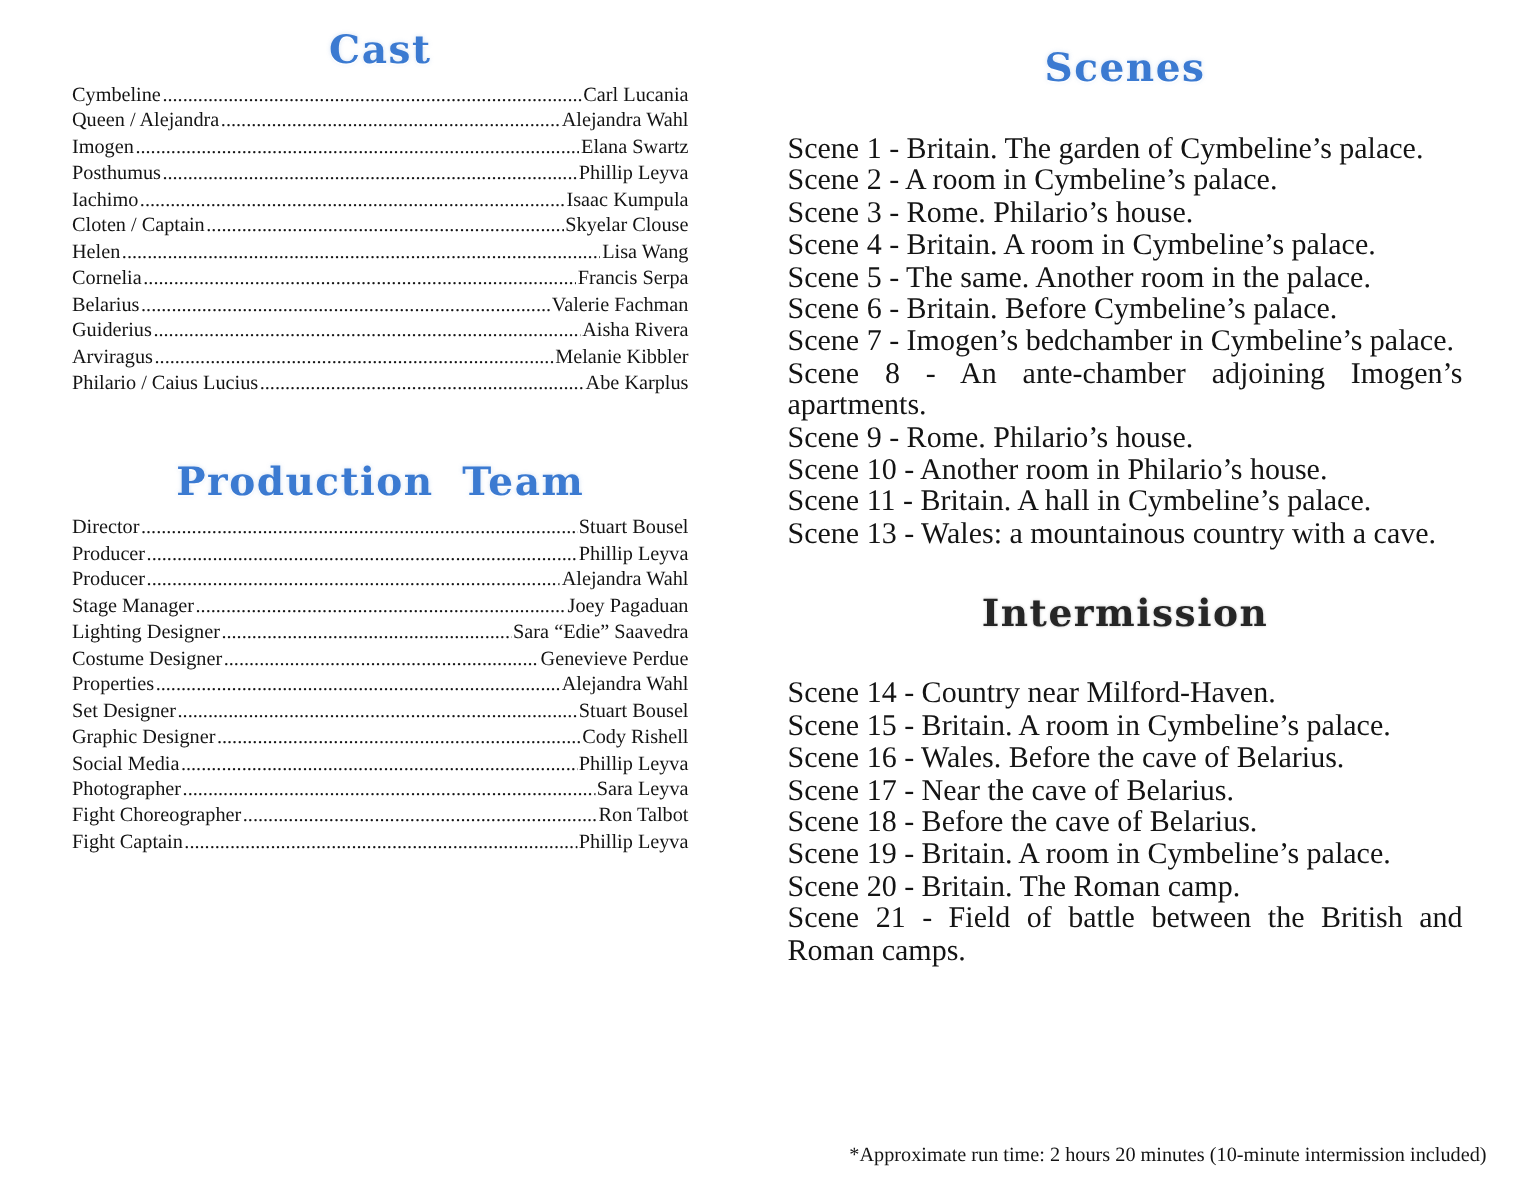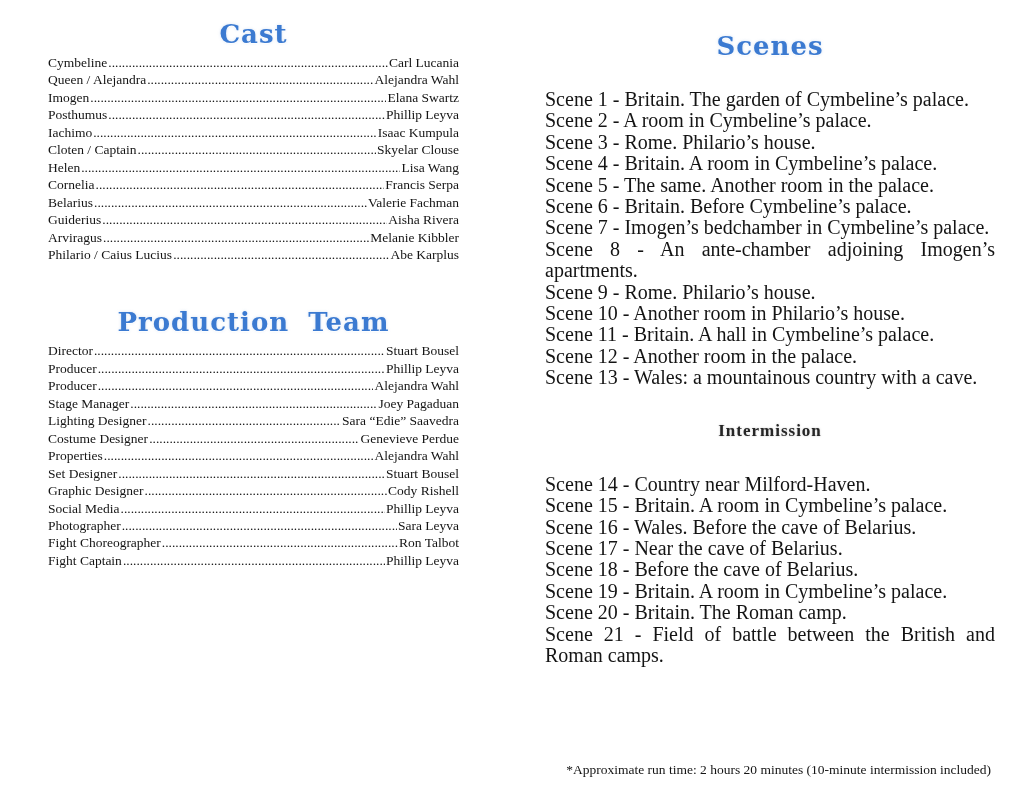--- a/index.html
+++ b/index.html
@@ -13,41 +13,40 @@
     overflow: hidden;
   }
   .col-left {
     position: absolute;
     left: 48px;
     top: 18px;
     width: 411px;
   }
   .col-right {
     position: absolute;
-    left: 545px;
+    left: 525px;
     top: 30px;
     width: 450px;
   }
   .heading {
     margin: 0;
     font-family: "DejaVu Serif", serif;
     font-weight: bold;
     text-align: center;
     color: var(--accent-blue, #3b7ad1);
     font-size: 26px;
     line-height: 32px;
     letter-spacing: 1px;
     word-spacing: 9px;
     text-shadow: 0 1px 0 rgba(255,255,255,0.85), 0 0 3px rgba(120,160,215,0.35);
   }
   .heading.dark {
     color: var(--heading-dark, #262626);
-    font-size: 17px;
+    font-size: 25px;
     text-shadow: 0 0 2px rgba(90,90,90,0.35);
-    font-family: Liberation Serif, serif;
   }
   .credits {
     margin-top: 4px;
     font-size: 13.5px;
     line-height: 17.45px;
   }
   .credit-row {
     display: flex;
     align-items: baseline;
   }
@@ -267,21 +266,20 @@
         <div class="scene-item">Scene 7 - Imogen’s bedchamber in Cymbeline’s palace.</div>
 
         <div class="scene-item">Scene 8 - An ante-chamber adjoining Imogen’s apartments.</div>
 
         <div class="scene-item">Scene 9 - Rome. Philario’s house.</div>
 
         <div class="scene-item">Scene 10 - Another room in Philario’s house.</div>
 
         <div class="scene-item">Scene 11 - Britain. A hall in Cymbeline’s palace.</div>
 
-        <div class="scene-item">Scene 12 - Another room in the palace.</div>
 
         <div class="scene-item">Scene 13 - Wales: a mountainous country with a cave.</div>
       </div>
 
     <h2 class="heading dark intermission-heading">Intermission</h2>
 
     <div class="scene-list">
 
         <div class="scene-item">Scene 14 - Country near Milford-Haven.</div>
 

